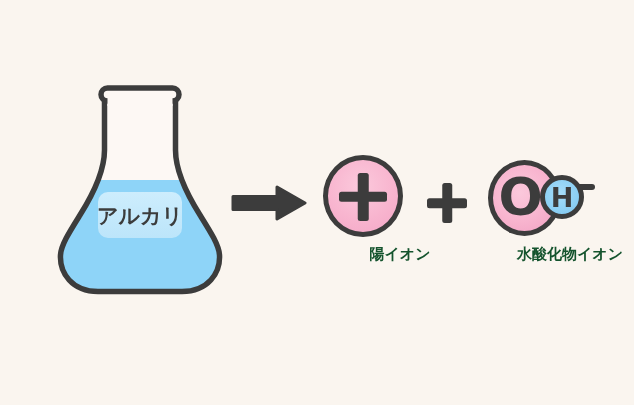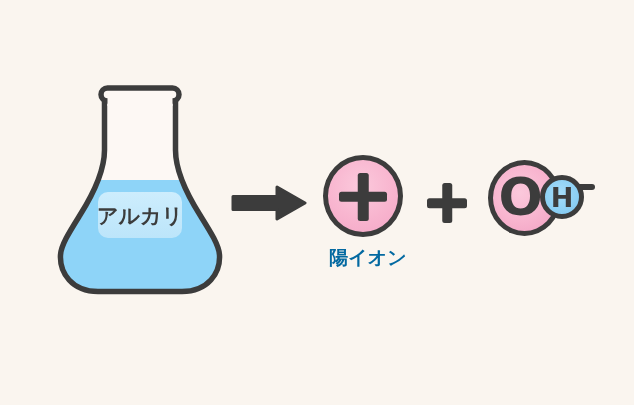--- a/index.html
+++ b/index.html
@@ -38,21 +38,21 @@
     display:flex; align-items:center; justify-content:center;
     z-index:3;
   }
   .h-letter { font-size:27px; font-weight:700; color:#3c3c3c; line-height:1; }
   .minus-icon {
     position:absolute; left:576px; top:184px; width:19px; height:5.5px;
     background:#3c3c3c; border-radius:3px; z-index:2;
   }
   .ion-label {
     position:absolute; top:245px; transform:translateX(-50%);
-    font-size:19px; font-weight:700; color:#0369a1; white-space:nowrap;
+    font-size:15px; font-weight:700; color:#14532d; white-space:nowrap;margin-left:32px;
   }
   .cation-label { left:368px; }
   .hydroxide-label { left:538px; }
 </style>
 </head>
 <body>
 
 <div class="stage">
 
   <svg class="scene-svg" width="640" height="405" viewBox="0 0 640 405">
@@ -98,14 +98,15 @@
 
   <div class="circle o-circle">
     <span class="o-letter">O</span>
   </div>
   <div class="minus-icon"></div>
   <div class="circle h-circle">
     <span class="h-letter">H</span>
   </div>
 
   <div class="ion-label cation-label">陽イオン</div>
+  <div class="ion-label hydroxide-label">水酸化物イオン</div>
 
 </div>
 
 </body></html>

